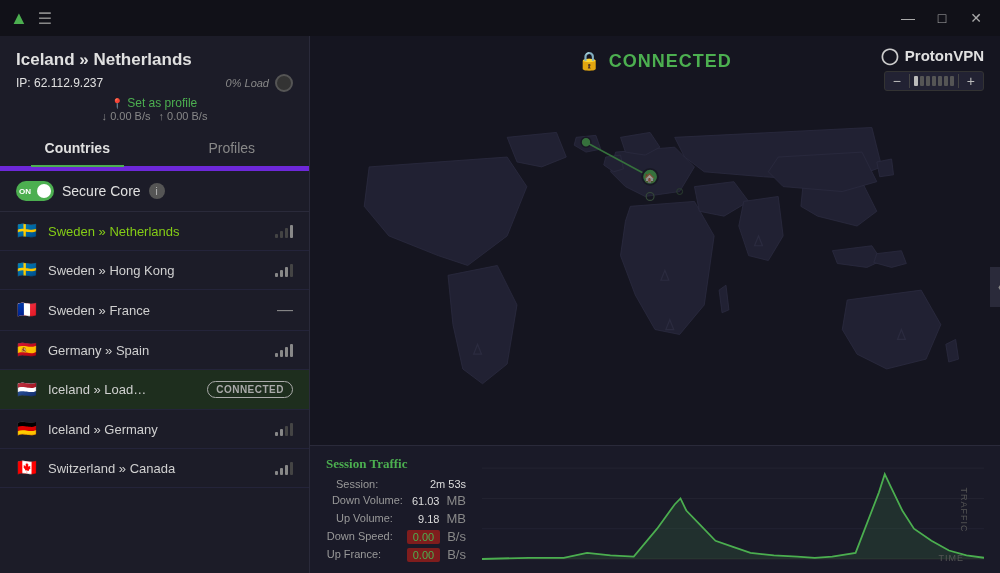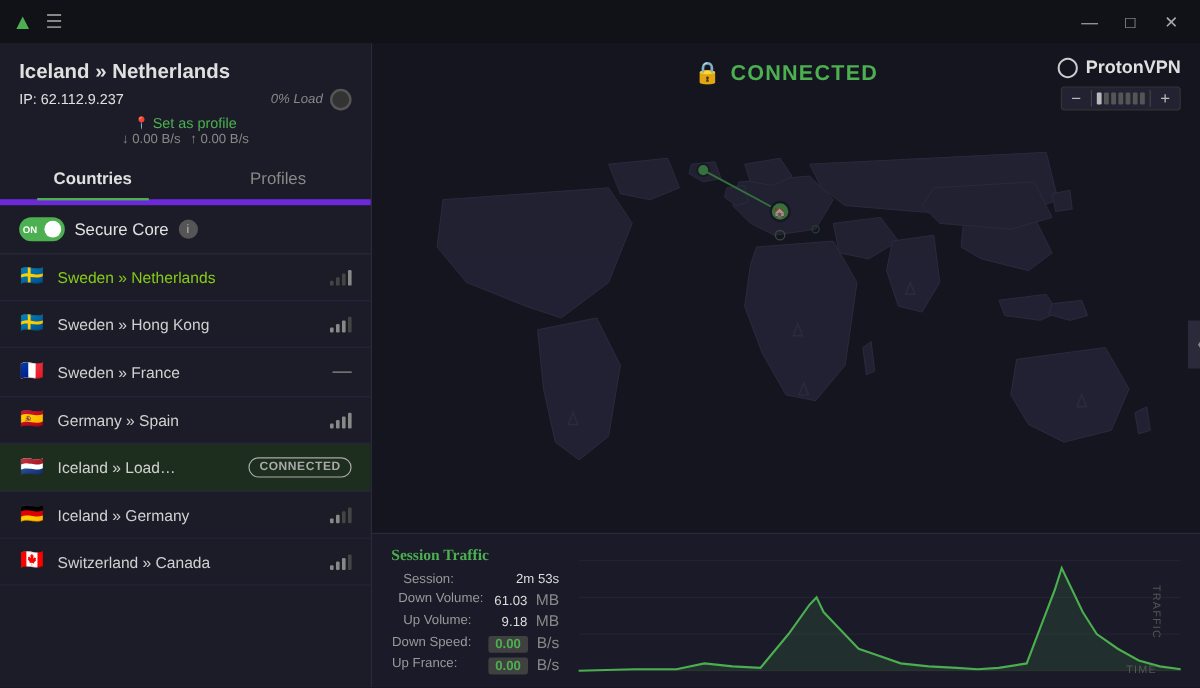--- a/index.html
+++ b/index.html
@@ -447,27 +447,26 @@
       color: #999;
       min-width: 80px;
     }
     .traffic-value {
       font-size: 11px;
       color: #ddd;
       text-align: right;
       min-width: 50px;
     }
     .traffic-value.speed-green {
-      background: #404040;
+      background: #7f1d1d;
       color: #4caf50;
       padding: 1px 6px;
       border-radius: 2px;
       min-width: 40px;
       text-align: center;
-      font-weight: bold;
     }
     .traffic-unit {
       font-size: 13px;
       color: #888;
       margin-left: 4px;
     }
 
     
     .chart-area {
       flex: 1;

